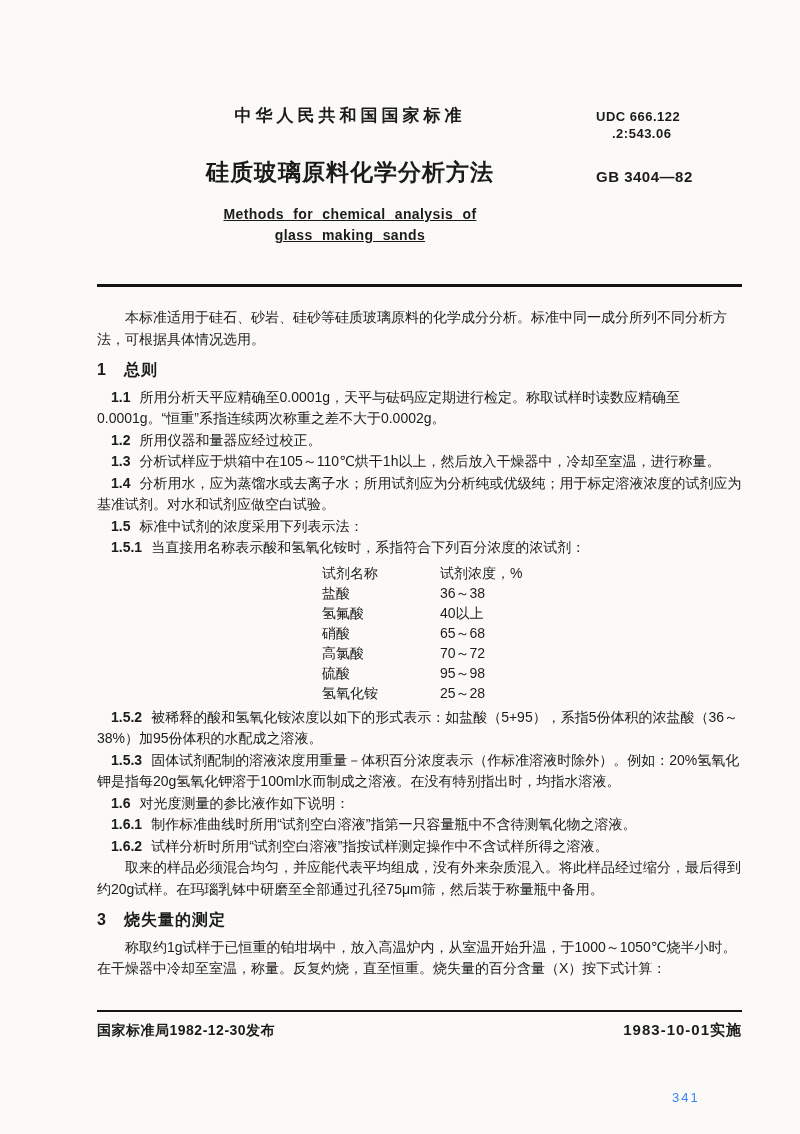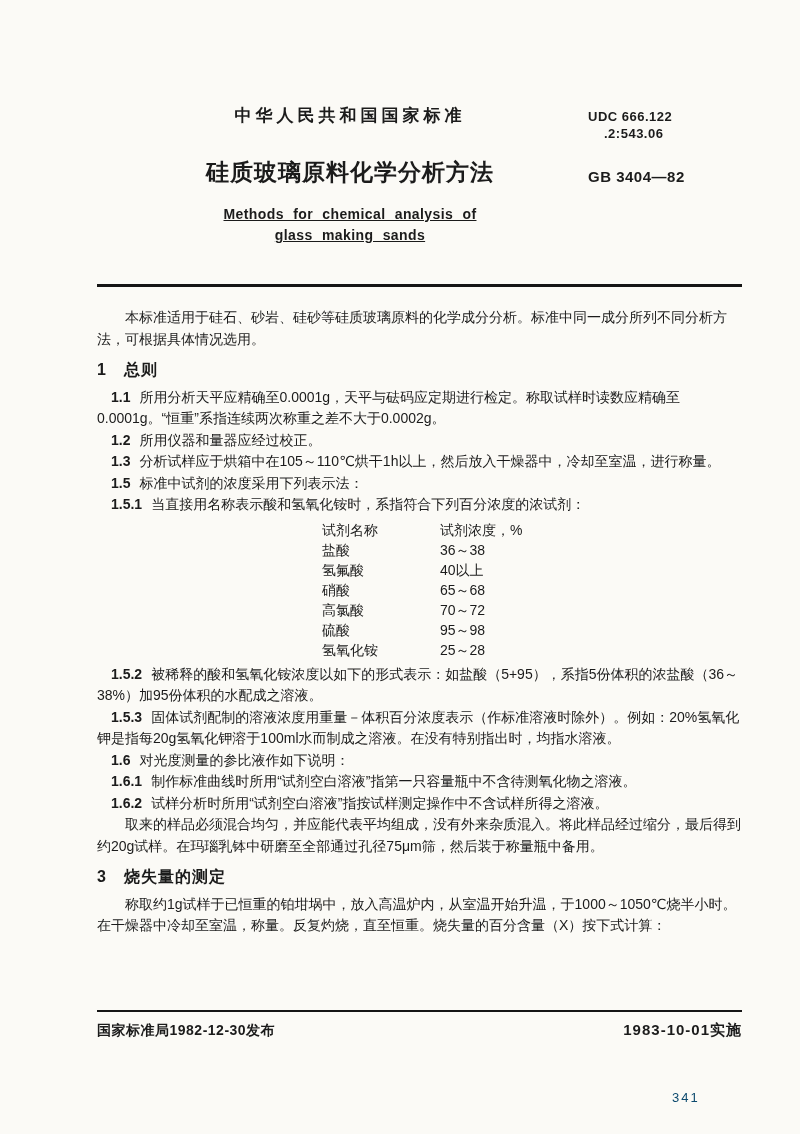--- a/index.html
+++ b/index.html
@@ -12,21 +12,21 @@
     color:#1b1b1b;
     font-family:"Liberation Sans","DejaVu Sans",sans-serif;
     overflow:hidden;
   }
   
   .doc-header { position:relative; padding:96px 60px 0 100px; }
   .header-main { width:500px; text-align:center; }
   .std-label { font-size:17px; font-weight:bold; letter-spacing:4px; }
   .doc-title { font-size:23px; font-weight:bold; letter-spacing:1px; margin-top:30px; }
   .en-title  { font-size:14px; font-weight:bold; margin-top:16px; line-height:21px; word-spacing:5px; letter-spacing:0.4px;text-decoration:underline; }
-  .header-right { position:absolute; top:100px; right:72px; width:140px; }
+  .header-right { position:absolute; top:100px; right:64px; width:140px; }
   .udc { font-size:13px; font-weight:bold; line-height:17px; letter-spacing:0.5px; }
   .udc-line2 { padding-left:16px; }
   .gb-num { font-size:15px; font-weight:bold; margin-top:26px; letter-spacing:0.5px; }
   .rule { margin:38px 58px 0 97px; height:3px; background:#151515; }
   
   .content { padding:20px 58px 0 97px; font-size:14px; line-height:21.5px; }
   p { margin:0; }
   .intro, .para { text-indent:28px; }
   .sec { font-size:16px; font-weight:bold; margin:9px 0 6px; letter-spacing:1px; }
   .item { text-indent:14px; }
@@ -36,21 +36,21 @@
   .rt-row { display:flex; }
   .rt-name { width:118px; }
   .rt-conc { width:140px; }
   .rt-head { }
   
   .doc-footer { position:absolute; left:97px; right:58px; top:1002px; }
   .footer-rule { height:2px; background:#151515; margin-bottom:9px; }
   .footer-row { display:flex; justify-content:space-between; align-items:baseline; }
   .issued { font-size:14px; font-weight:bold; letter-spacing:0.5px; }
   .effective { font-size:15px; font-weight:bold; letter-spacing:1px; }
-  .page-num { position:absolute; top:1082px; left:672px; font-size:13px; color:#0c4a6e; letter-spacing:2px; }
+  .page-num { position:absolute; top:1082px; left:672px; font-size:13px; color:#3b82f6; letter-spacing:2px; }
 </style>
 </head>
 <body>
 
 <div class="page">
 
   <header class="doc-header">
     <div class="header-main">
       <div class="std-label">中华人民共和国国家标准</div>
       <h1 class="doc-title">硅质玻璃原料化学分析方法</h1>
@@ -72,20 +72,21 @@
 
   <main class="content">
 
     <p class="intro">本标准适用于硅石、砂岩、硅砂等硅质玻璃原料的化学成分分析。标准中同一成分所列不同分析方法，可根据具体情况选用。</p>
 
     <h2 class="sec">1　总则</h2>
 
     <p class="item"><span class="num">1.1</span><span>所用分析天平应精确至0.0001g，天平与砝码应定期进行检定。称取试样时读数应精确至0.0001g。“恒重”系指连续两次称重之差不大于0.0002g。</span></p>
     <p class="item"><span class="num">1.2</span><span>所用仪器和量器应经过校正。</span></p>
     <p class="item"><span class="num">1.3</span><span>分析试样应于烘箱中在105～110℃烘干1h以上，然后放入干燥器中，冷却至室温，进行称量。</span></p>
+    <p class="item"><span class="num">1.4</span><span>分析用水，应为蒸馏水或去离子水；所用试剂应为分析纯或优级纯；用于标定溶液浓度的试剂应为基准试剂。对水和试剂应做空白试验。</span></p>
     <p class="item"><span class="num">1.5</span><span>标准中试剂的浓度采用下列表示法：</span></p>
     <p class="item"><span class="num">1.5.1</span><span>当直接用名称表示酸和氢氧化铵时，系指符合下列百分浓度的浓试剂：</span></p>
 
     <div class="reagent-table">
       <div class="rt-row rt-head">
         <span class="rt-name">试剂名称</span>
         <span class="rt-conc">试剂浓度，%</span>
       </div>
       <div class="rt-row">
         <span class="rt-name">盐酸</span>

